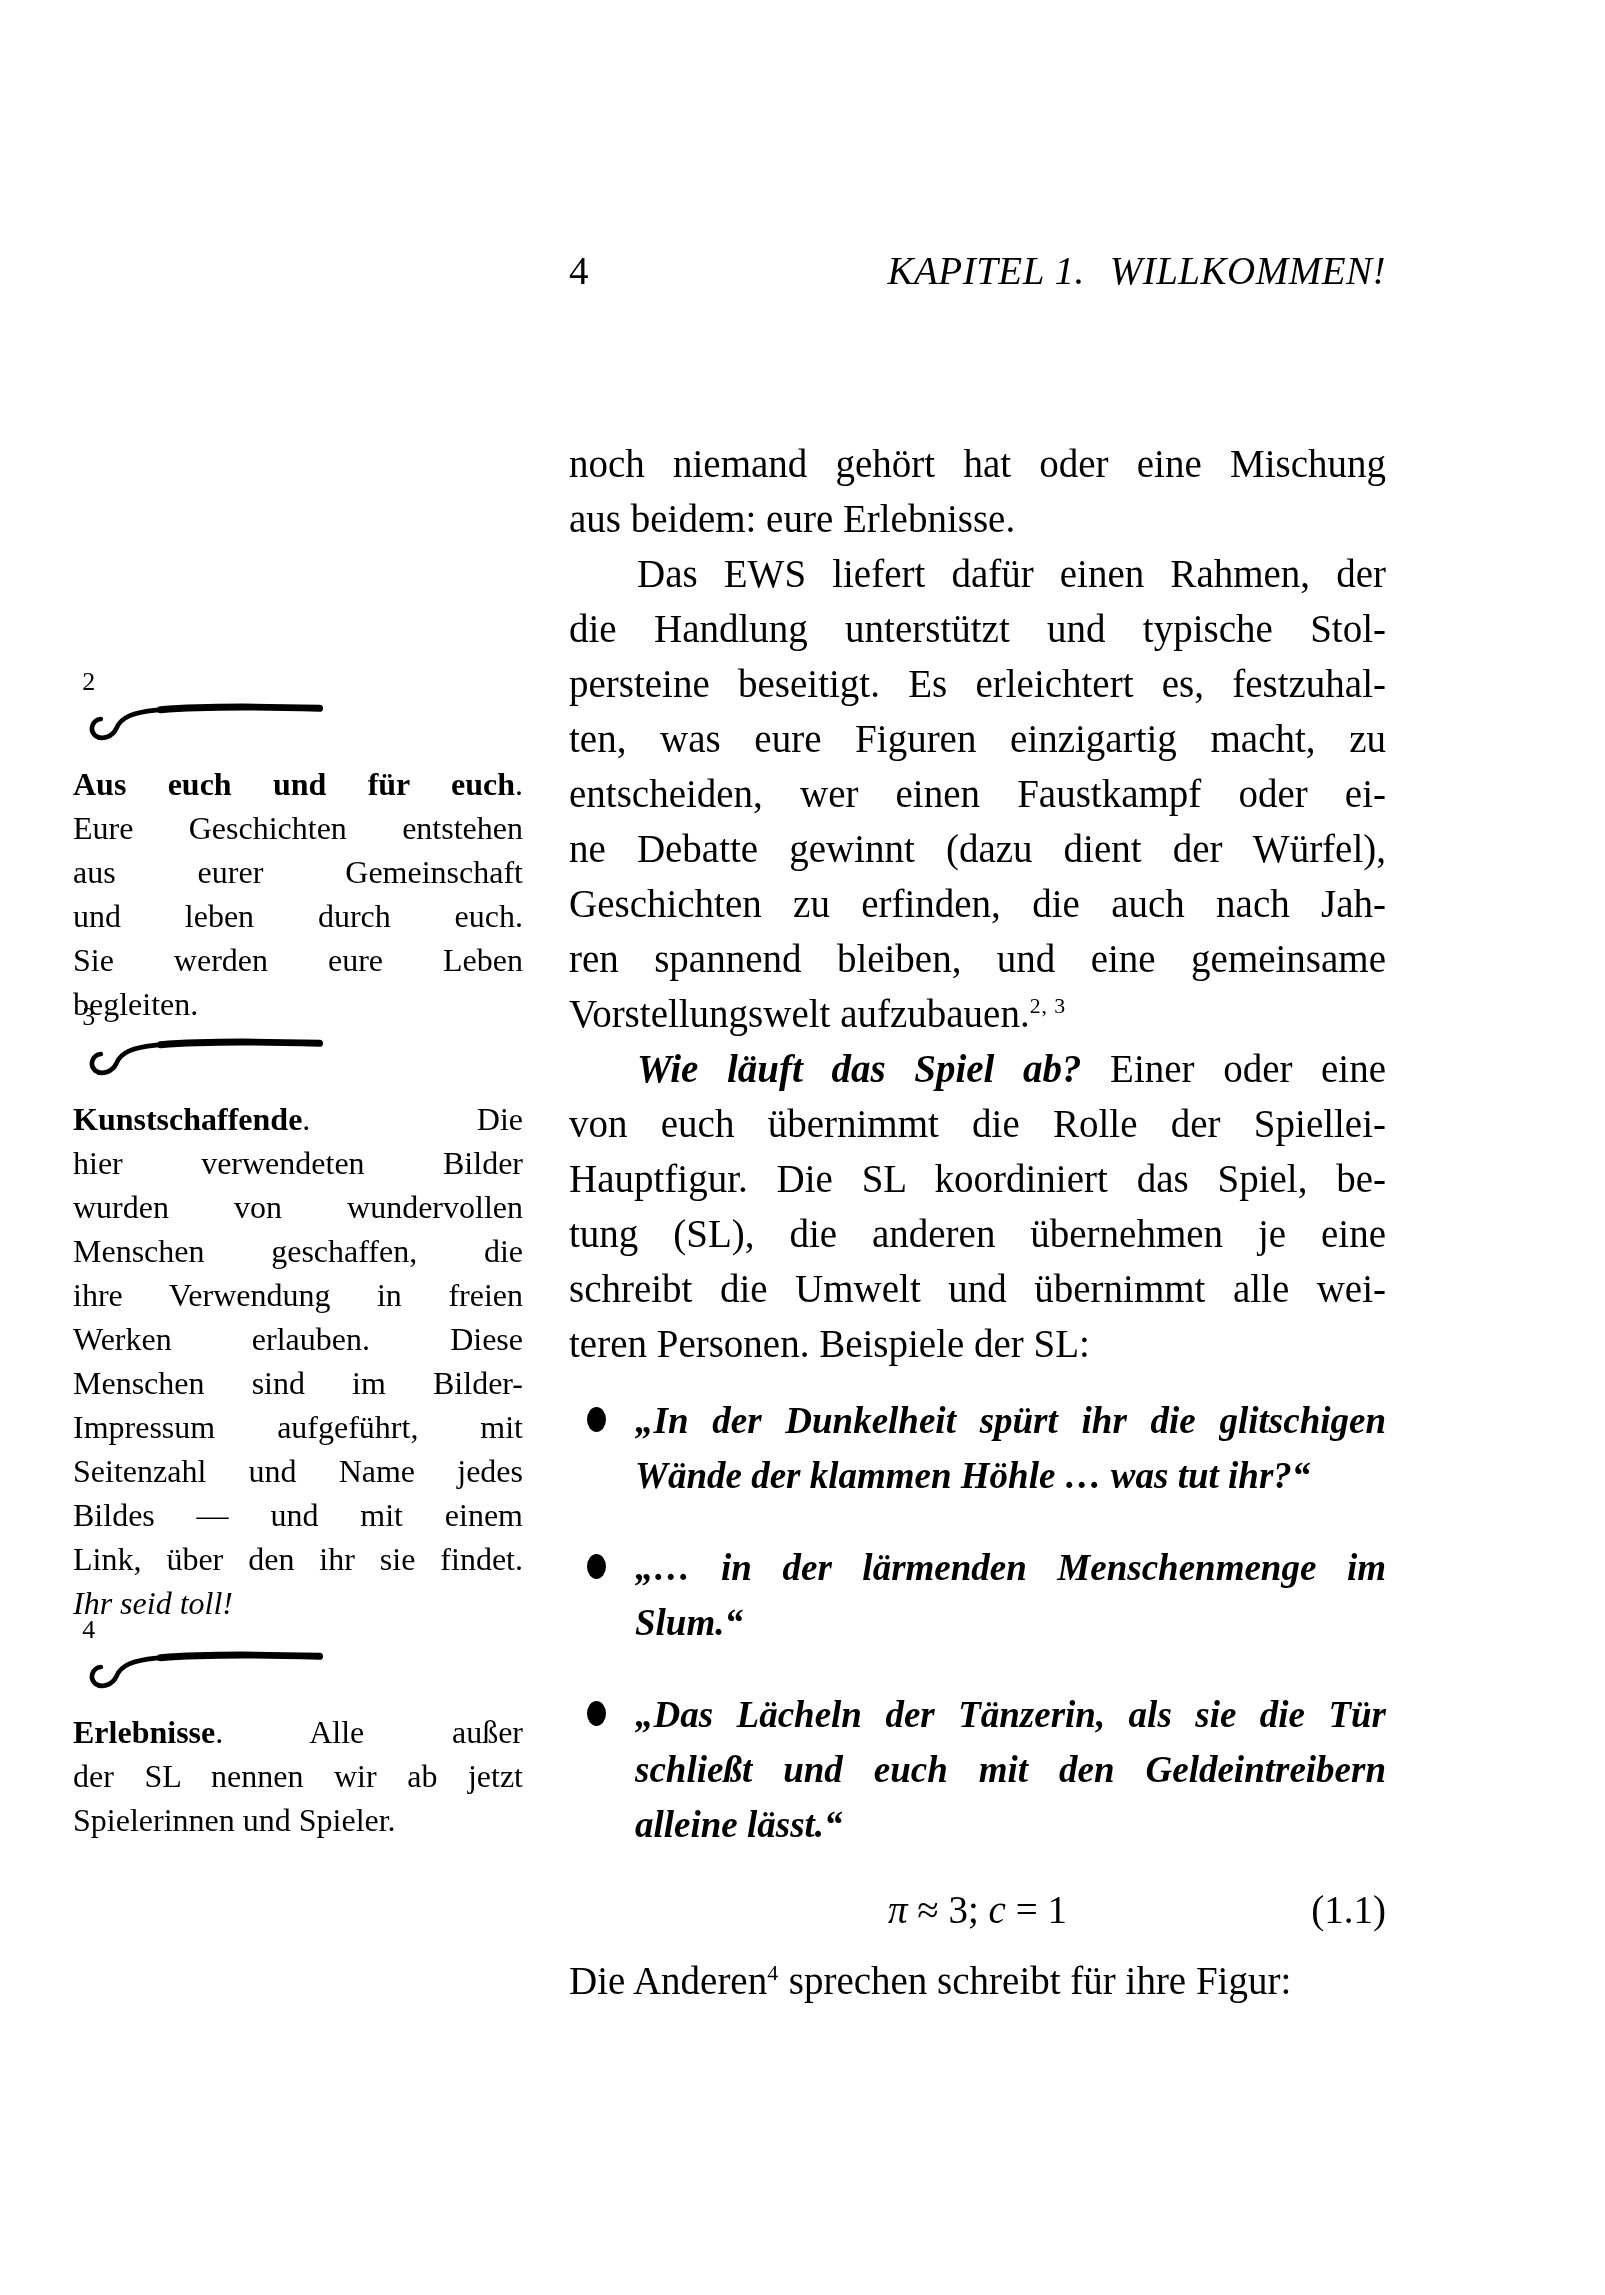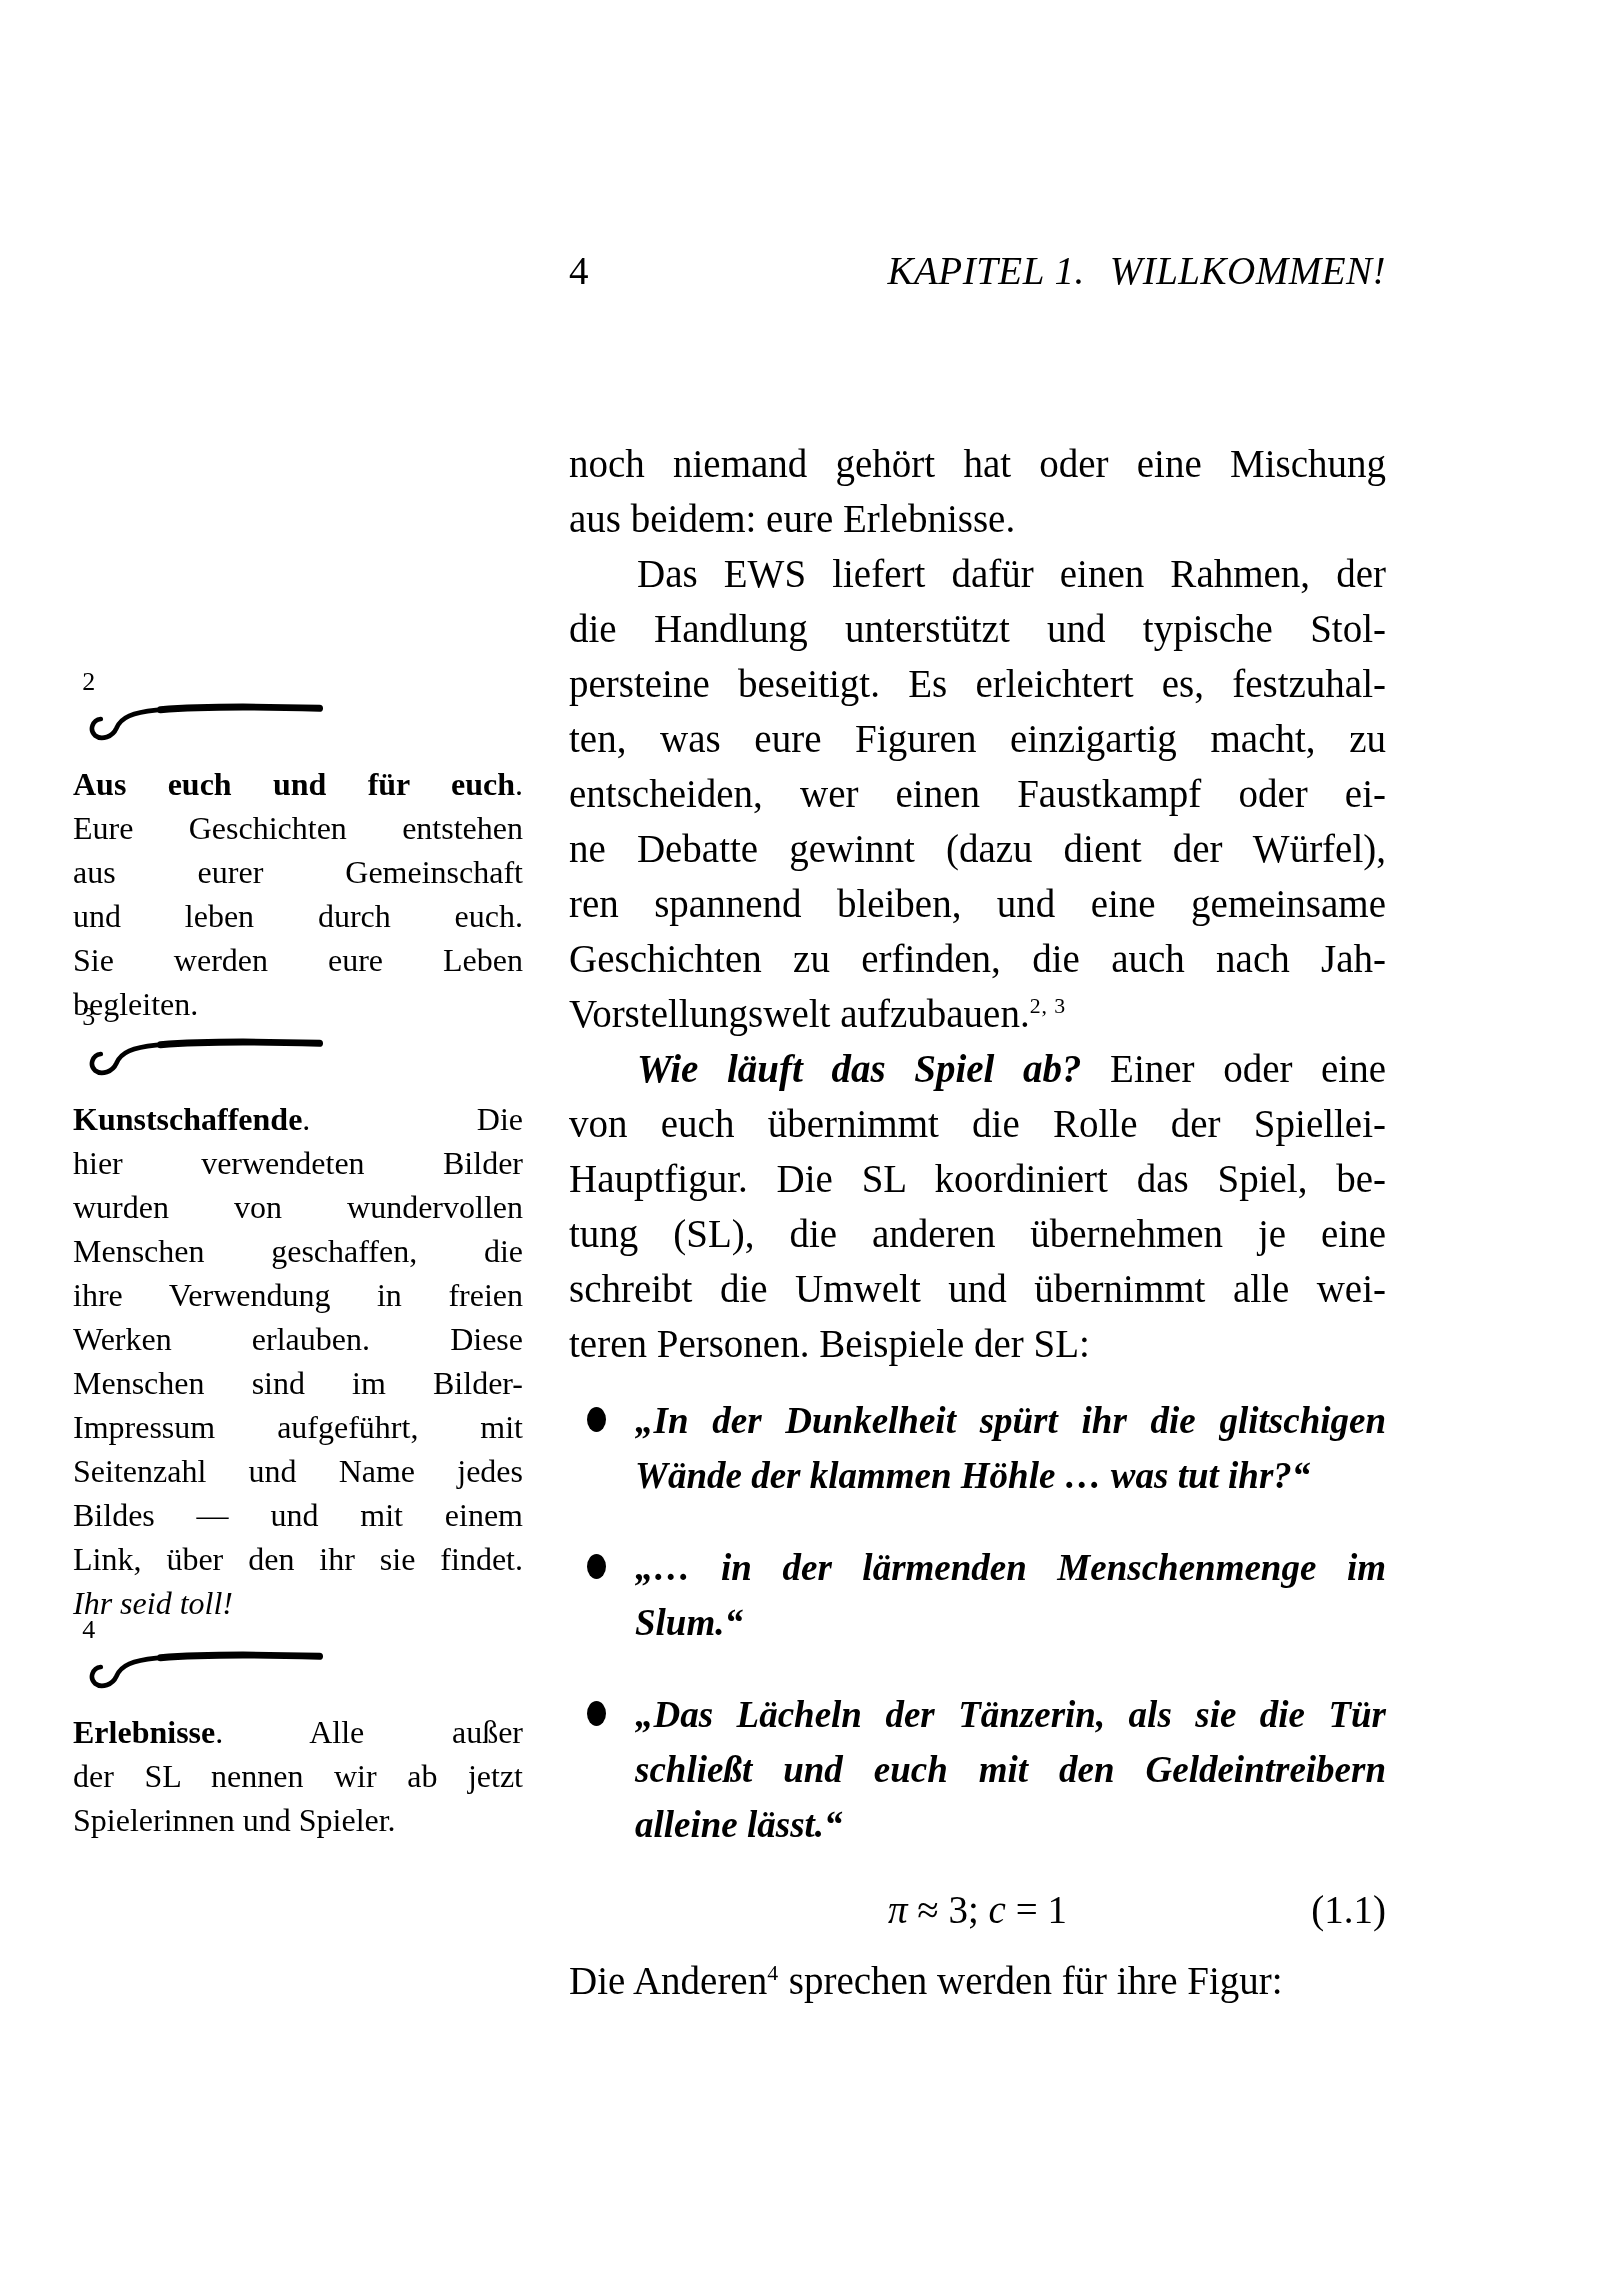--- a/index.html
+++ b/index.html
@@ -81,22 +81,22 @@
       <div class="ll">aus beidem: eure Erlebnisse.</div>
     </div>
 
     <div class="para">
       <div class="jl indent">Das EWS liefert dafür einen Rahmen, der</div>
       <div class="jl">die Handlung unterstützt und typische Stol-</div>
       <div class="jl">persteine beseitigt. Es erleichtert es, festzuhal-</div>
       <div class="jl">ten, was eure Figuren einzigartig macht, zu</div>
       <div class="jl">entscheiden, wer einen Faustkampf oder ei-</div>
       <div class="jl">ne Debatte gewinnt (dazu dient der Würfel),</div>
+      <div class="jl">Geschichten zu erfinden, die auch nach Jah-</div>
       <div class="jl">ren spannend bleiben, und eine gemeinsame</div>
-      <div class="jl">Geschichten zu erfinden, die auch nach Jah-</div>
       <div class="ll"><span>Vorstellungswelt aufzubauen.</span><sup>2, 3</sup></div>
     </div>
 
     <div class="para">
       <div class="jl indent"><span class="lead">Wie läuft das Spiel ab?</span><span> Einer oder eine</span></div>
       <div class="jl">von euch übernimmt die Rolle der Spiellei-</div>
       <div class="jl">Hauptfigur. Die SL koordiniert das Spiel, be-</div>
       <div class="jl">tung (SL), die anderen übernehmen je eine</div>
       <div class="jl">schreibt die Umwelt und übernimmt alle wei-</div>
       <div class="ll">teren Personen. Beispiele der SL:</div>
@@ -119,21 +119,21 @@
         <div class="jl">schließt und euch mit den Geldeintreibern</div>
         <div class="ll">alleine lässt.“</div>
       </div>
     </div>
 
     <div class="eq">
       <div class="eq-expr"><i>π</i><span> ≈ 3; </span><i>c</i><span> = 1</span></div>
       <div class="eq-num">(1.1)</div>
     </div>
 
-    <div class="closing ll"><span>Die Anderen</span><sup>4</sup><span> sprechen werden für ihre Figur:</span></div>
+    <div class="closing ll"><span>Die Anderen</span><sup>4</sup><span> sprechen schreibt für ihre Figur:</span></div>
 
   </div>
 
   <div class="sidenote sn2">
     <div class="flourish">
       <span class="fnum">2</span>
       <svg class="fswash" viewBox="0 0 520 110" preserveAspectRatio="none">
         <path d="M30,56 C12,58 4,80 18,92 C32,103 56,94 64,76 C74,52 100,42 150,37 C250,27 330,30 506,33" fill="none" stroke="#000" stroke-width="10" stroke-linecap="round"></path>
         <path d="M160,36 C260,28 400,30 506,33" fill="none" stroke="#000" stroke-width="15" stroke-linecap="round"></path>
       </svg>

